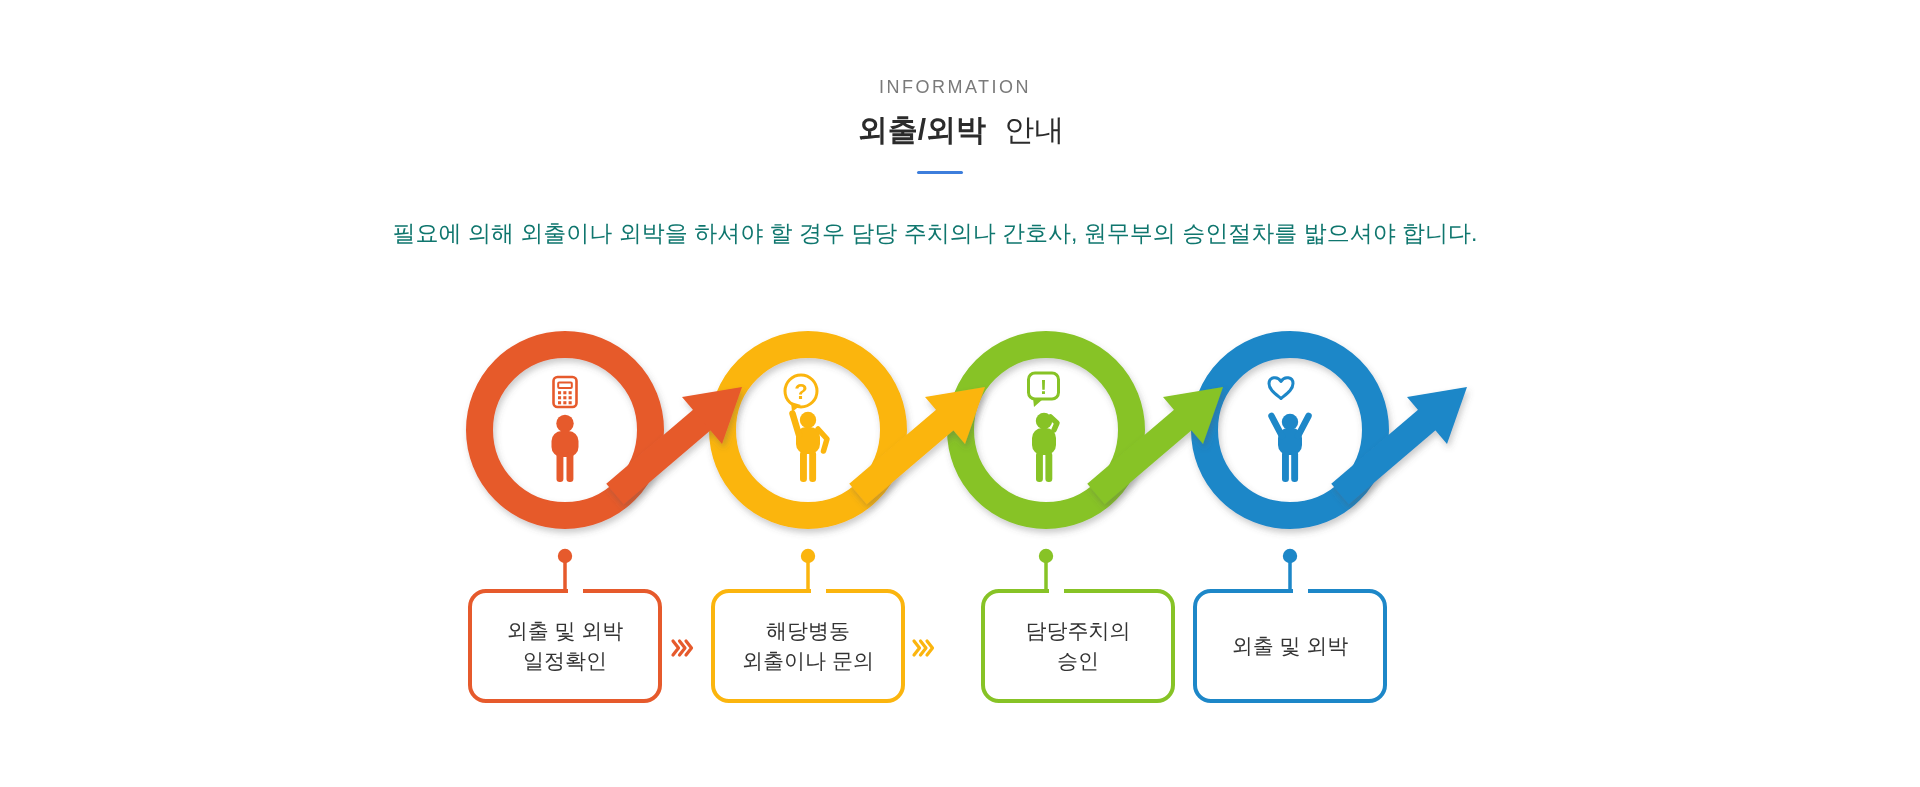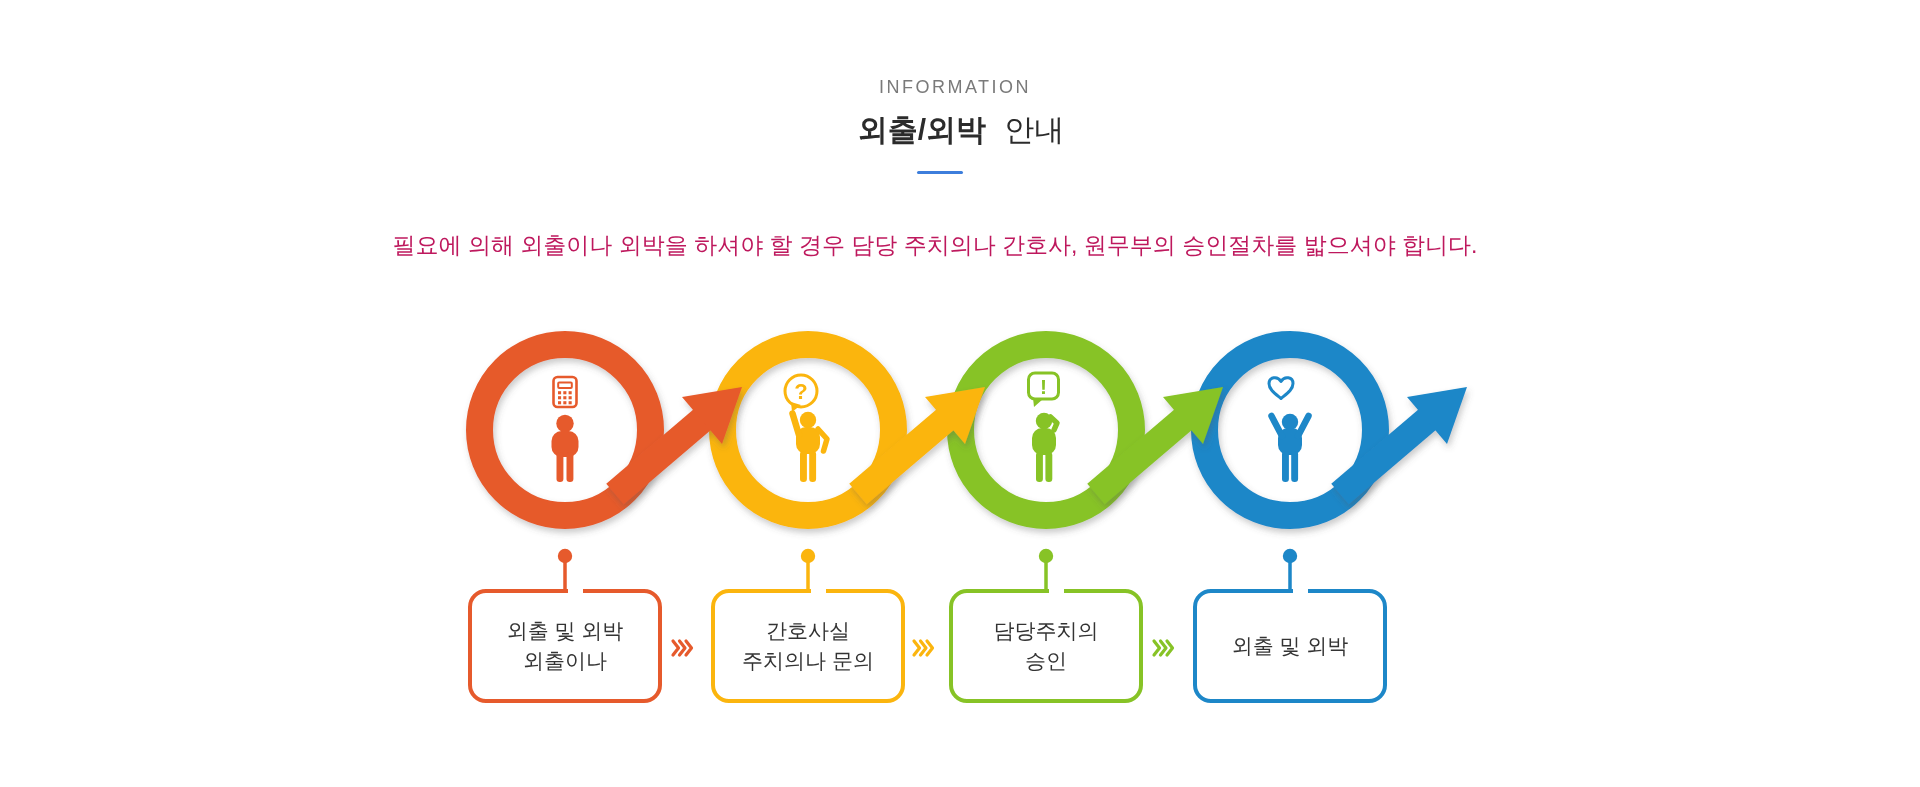--- a/index.html
+++ b/index.html
@@ -7,21 +7,21 @@
         font-family:"Liberation Sans","DejaVu Sans",sans-serif;}
   .eyebrow{position:absolute;top:77px;left:955px;transform:translateX(-50%);
            font-size:18px;letter-spacing:2.5px;color:#7a7a7a;white-space:nowrap;}
   .title{position:absolute;top:110px;left:961px;transform:translateX(-50%);
          font-size:30px;color:#2b2b2b;white-space:nowrap;}
   .title .strong{font-weight:700;text-align:center;}
   .title .light{font-weight:400;margin-left:10px;}
   .divider{position:absolute;top:171px;left:940px;transform:translateX(-50%);
            width:46px;height:3px;border-radius:1.5px;}
   .desc{position:absolute;top:216px;left:935px;transform:translateX(-50%);
-        font-size:23px;line-height:35px;color:#be185d;text-align:center;white-space:nowrap;margin-top:12px;}
+        font-size:23px;line-height:35px;color:#0f766e;text-align:center;white-space:nowrap;}
   #diagram{position:absolute;left:0;top:0;}
   .box{position:absolute;top:589px;width:194px;height:114px;box-sizing:border-box;
        border:4px solid #000;border-radius:18px;background:#fff;
        display:flex;flex-direction:column;align-items:center;justify-content:center;
        font-size:21px;line-height:30px;font-weight:500;color:#333;text-align:center;}
   .notch{position:absolute;top:588px;width:15px;height:8px;background:#fff;}
 </style>
 </head>
 <body>
 
@@ -128,29 +128,29 @@
       </g>
       <g>
         <polyline points="1154,641 1159.5,648 1154,655" fill="none" stroke="#87c326" stroke-width="3.2" stroke-linecap="round" stroke-linejoin="round"></polyline>
         <polyline points="1160.5,641 1166,648 1160.5,655" fill="none" stroke="#87c326" stroke-width="3.2" stroke-linecap="round" stroke-linejoin="round"></polyline>
         <polyline points="1167,641 1172.5,648 1167,655" fill="none" stroke="#87c326" stroke-width="3.2" stroke-linecap="round" stroke-linejoin="round"></polyline>
       </g>
     </svg>
   <div id="boxes">
       <div class="box" style="left: 468px; border-color: rgb(230, 90, 44);">
         <div>외출 및 외박</div>
-        <div>외출이나</div>
+        <div>일정확인</div>
       </div>
       <div class="notch" style="left: 567.5px;"></div>
       <div class="box" style="left: 711px; border-color: rgb(251, 181, 14);">
-        <div>간호사실</div>
-        <div>주치의나 문의</div>
+        <div>해당병동</div>
+        <div>외출이나 문의</div>
       </div>
       <div class="notch" style="left: 810.5px;"></div>
-      <div class="box" style="left: 949px; border-color: rgb(135, 195, 38);">
+      <div class="box" style="left: 981px; border-color: rgb(135, 195, 38);">
         <div>담당주치의</div>
         <div>승인</div>
       </div>
       <div class="notch" style="left: 1048.5px;"></div>
       <div class="box" style="left: 1193px; border-color: rgb(29, 135, 200);">
         <div>외출 및 외박</div>
       </div>
       <div class="notch" style="left: 1292.5px;"></div>
     </div>
 </div>

